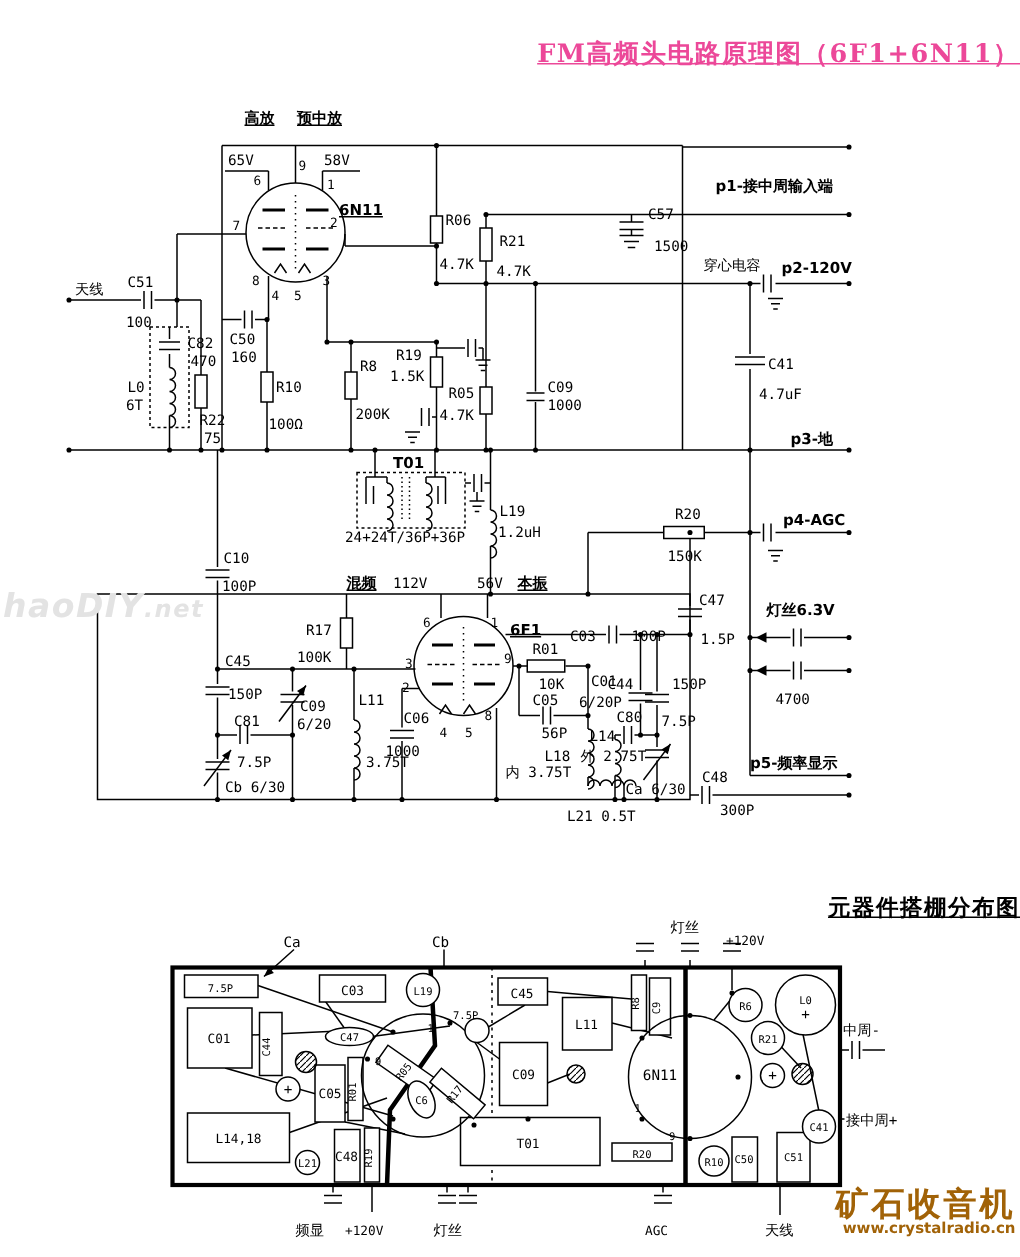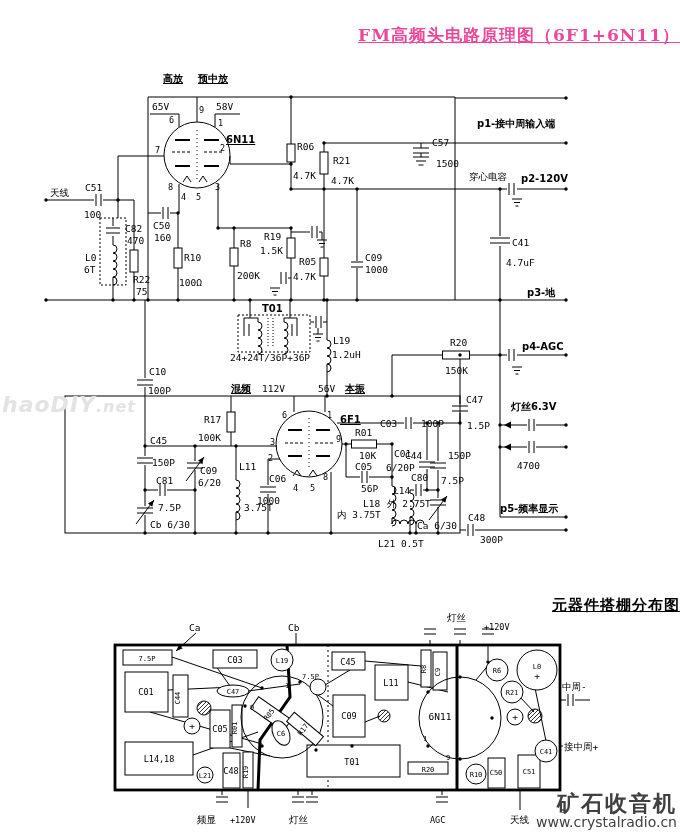--- a/index.html
+++ b/index.html
@@ -24,21 +24,21 @@
           font-family:"DejaVu Serif","DejaVu Sans",serif;font-size:17px;font-weight:bold;
           text-decoration:underline;letter-spacing:1px;color:#ec4899}
   .title2{position:absolute;left:0;right:0;top:596px;text-align:right;
           font-family:"DejaVu Serif","DejaVu Sans",serif;font-size:15px;font-weight:bold;
           text-decoration:underline;letter-spacing:1px;color:#000}
   .wm{position:absolute;left:2px;top:392px;color:#e3e3e3;font-weight:bold;font-style:italic;
       font-size:22px;letter-spacing:1px}
   .wm .sx{font-size:16px}
   .brand{position:absolute;right:3px;top:792px;text-align:right;line-height:1.05}
   .brand .bn{font-size:22px;font-weight:bold;letter-spacing:2px}
-  .brand .bs{font-size:14px;font-weight:normal}
+  .brand .bs{font-size:10px;font-weight:bold}
 </style>
 </head>
 <body>
 
 <div id="page">
   <svg id="scene" width="680" height="838" viewBox="0 0 680 838">
     <defs>
       <pattern id="hp" width="4" height="4" patternUnits="userSpaceOnUse">
         <path d="M0,4 L4,0" stroke="#000" stroke-width="0.8"></path>
       </pattern>
@@ -606,17 +606,17 @@
         <text x="562" y="690" class="tx">中周-</text>
         <text x="564" y="750" class="tx">接中周+</text>
       </g>
   </svg>
 
   <div class="title1">FM高频头电路原理图（6F1+6N11）</div>
   <div class="title2">元器件搭棚分布图</div>
 
   <div class="wm"><span>haoDIY</span><span class="sx">.net</span></div>
 
-  <div class="brand" id="brand" style="color: #404040;">
+  <div class="brand" id="brand" style="color: #a16207;">
     <div class="bn">矿石收音机</div>
     <div class="bs">www.crystalradio.cn</div>
   </div>
 </div>
 
 </body></html>

